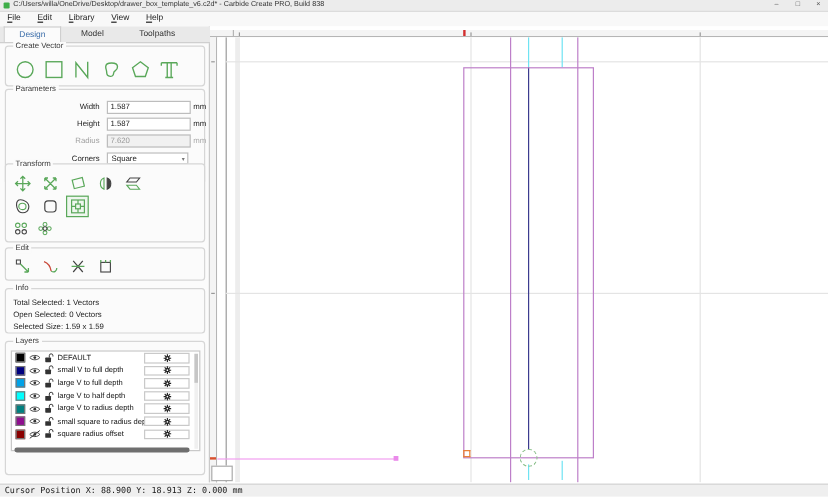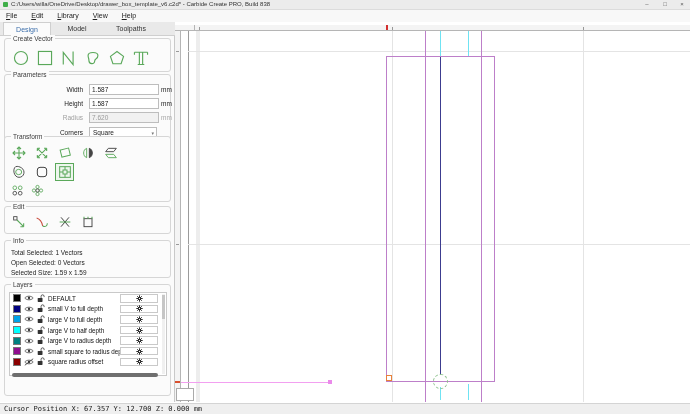--- a/index.html
+++ b/index.html
@@ -504,14 +504,14 @@
     <div class="hline" style="left:0;top:351px;width:150px;background:#f2a0f0"></div>
     <div class="abs" style="left:147px;top:349px;width:4px;height:4px;background:#ea8aea"></div>
     <div class="abs" style="left:205px;top:344px;width:6px;height:6px;border:1px dashed #e8803a;box-sizing:border-box"></div>
     <div class="abs" style="left:252px;top:343px;width:15px;height:15px;border:1px dashed #8cc08c;border-radius:50%;box-sizing:border-box"></div>
   </div>
 
   <div id="ruler-corner-bottom"></div>
 </div>
 
 <div class="abs" id="statusbar">
-  <span>Cursor Position X: 67.357 Y: 12.700 Z: 0.000 mm</span>
+  <span>Cursor Position X: 88.900 Y: 18.913 Z: 0.000 mm</span>
 </div>
 
 </body></html>

